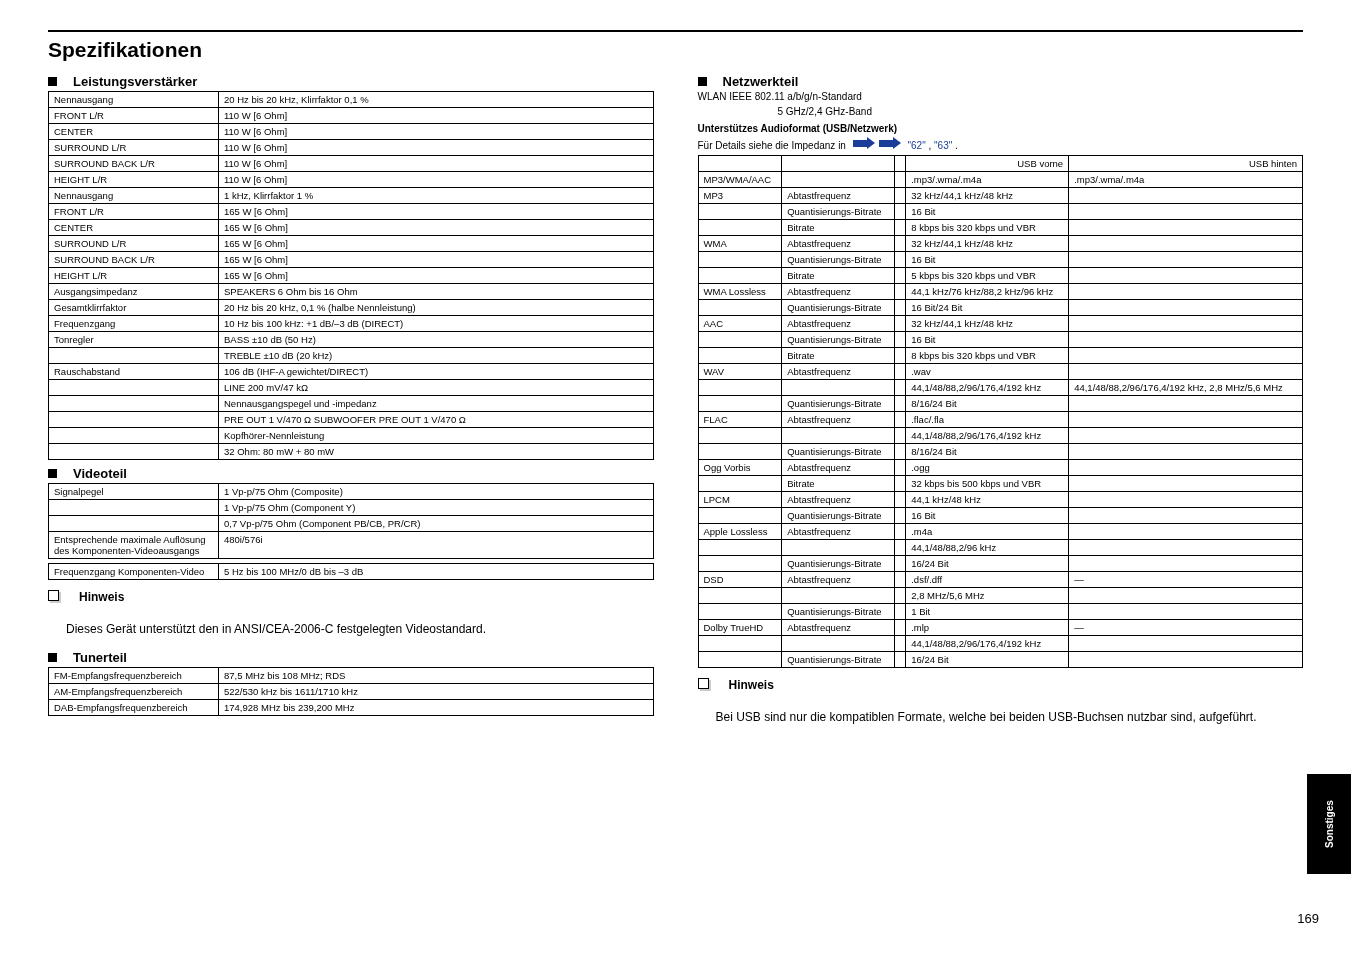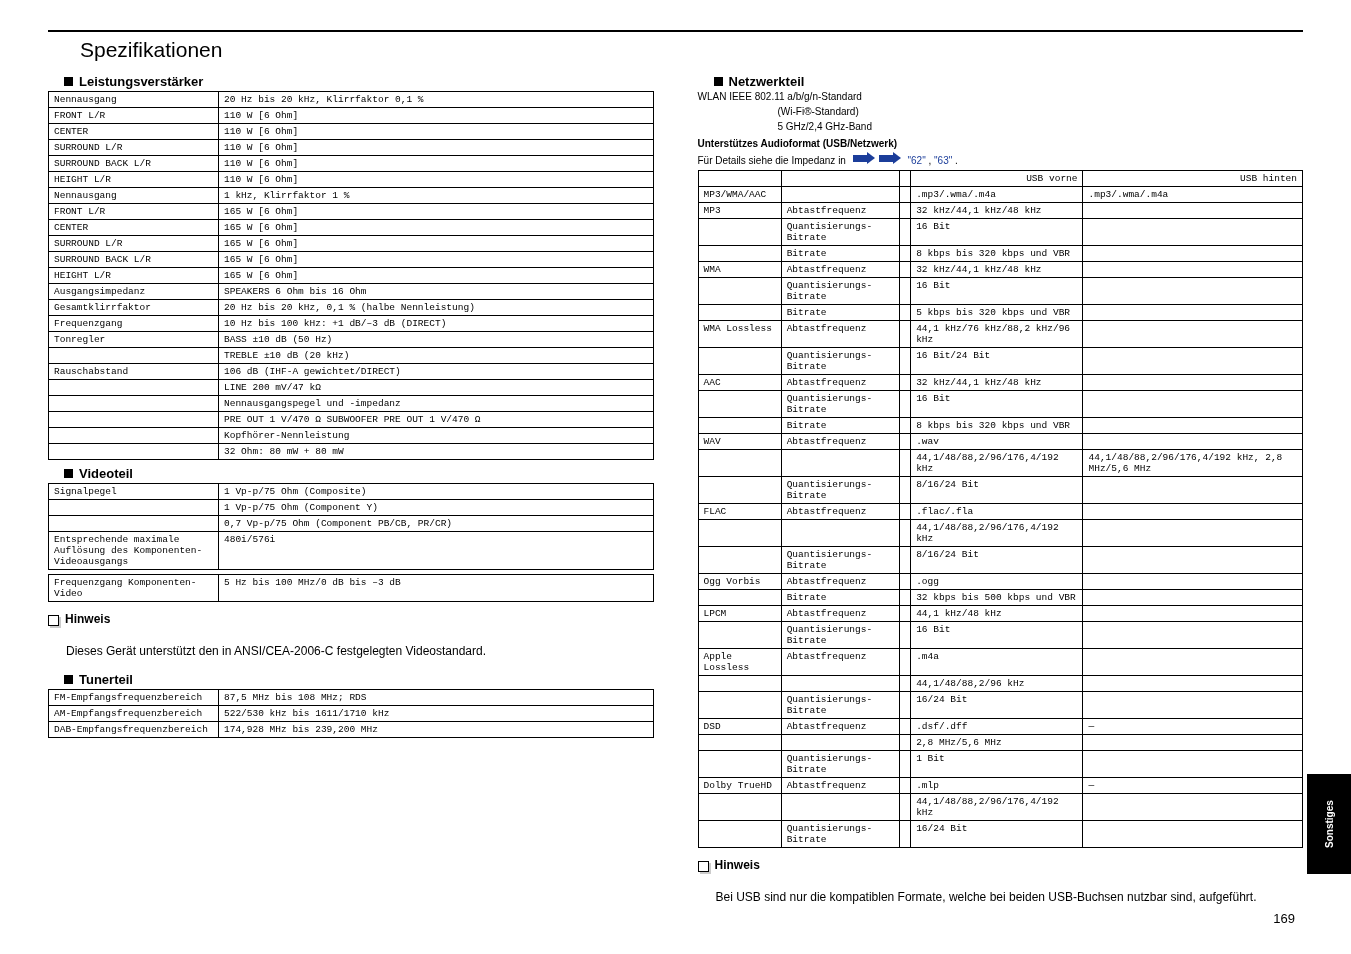--- a/index.html
+++ b/index.html
@@ -7,31 +7,31 @@
     width: 1351px;
     height: 954px;
     font-family: Arial, Helvetica, sans-serif;
     font-size: 10px;
     color: #000;
     background: #fff;
     position: relative;
     padding: 30px 48px;
   }
   .top-rule { border-top: 2px solid #000; margin-bottom: 6px; }
-  .page-title { font-size: 21px; font-weight: normal; margin-bottom: 6px; margin-left: 32px; }
+  .page-title { font-size: 21px; font-weight: bold; margin-bottom: 6px; }
   .columns { display: flex; gap: 44px; }
   .col { flex: 1; min-width: 0; }
-  .sec-head { display: flex; align-items: center; gap: 6px; margin: 6px 16px 2px; }
+  .sec-head { display: flex; align-items: center; gap: 16px; margin: 6px 0 2px; }
   .sq { width: 9px; height: 9px; background: #000; flex:0 0 auto; }
   .sec-title { font-size: 13px; font-weight: bold; }
-  .note-head { display: flex; align-items: flex-end; gap: 6px; margin-top: 10px; }
+  .note-head { display: flex; align-items: flex-start; gap: 20px; margin-top: 10px; }
   .note-icon { width: 11px; height: 11px; border: 1px solid #000; position: relative; box-shadow: 2px 2px 0 rgba(0,0,0,.2); flex:0 0 auto; }
   .note-title { font-weight: bold; font-size: 12px; }
   .note-body { margin-left: 18px; font-size: 12px; margin-top: 18px; white-space: pre-line; }
-  table { border-collapse: collapse; width: 100%; font-size: 9.5px; font-family: Liberation Mono, monospace; }
+  table { border-collapse: collapse; width: 100%; font-size: 9.5px; }
   td, th { border: 1px solid #000; padding: 2px 5px; vertical-align: top; }
   .kv td:first-child { width: 170px; }
   .nwtable th { font-weight: normal; text-align: center; }
   .nwtable td { text-align: left; }
   .nwtable td.c, .nwtable th.c { text-align: right; }
   .arrows { display: inline-flex; gap: 4px; margin: 0 4px; }
   .arrow {
     display: inline-block;
     width: 22px; height: 11px;
     position: relative;
@@ -56,21 +56,21 @@
     background: #000; color: #fff;
     display: flex; align-items: center; justify-content: center;
     writing-mode: vertical-rl;
     transform: rotate(180deg);
     font-size: 10px; font-weight: bold;
     text-align: center;
     padding: 6px 0;
   }
   .page-num {
     position: absolute;
-    right: 56px; bottom: 28px;
+    right: 32px; bottom: 28px;
     font-size: 13px;
   }
 </style>
 </head>
 <body>
 
 <div class="top-rule"></div>
 <div class="page-title">Spezifikationen</div>
 
 <div class="columns">
@@ -240,21 +240,20 @@
 
   </div>
 
   <div class="col">
 
     <div class="sec-head">
       <span class="sq"></span>
       <span class="sec-title">Netzwerkteil</span>
     </div>
     <div class="right-note">WLAN  IEEE 802.11 a/b/g/n-Standard</div>
-    <div class="right-note" style="padding-left:80px">(Wi-Fi®-Standard)</div>
     <div class="right-note" style="padding-left:80px">5 GHz/2,4 GHz-Band</div>
 
     <div class="right-note" style="font-weight:bold; margin-top:6px">Unterstützes Audioformat (USB/Netzwerk)</div>
     <div class="right-note">
       <span>Für Details siehe die Impedanz in </span>
       <span class="arrows">
         <span class="arrow"></span>
         <span class="arrow"></span>
       </span>
       <span style="color:#1b3d9a">"62"</span>

